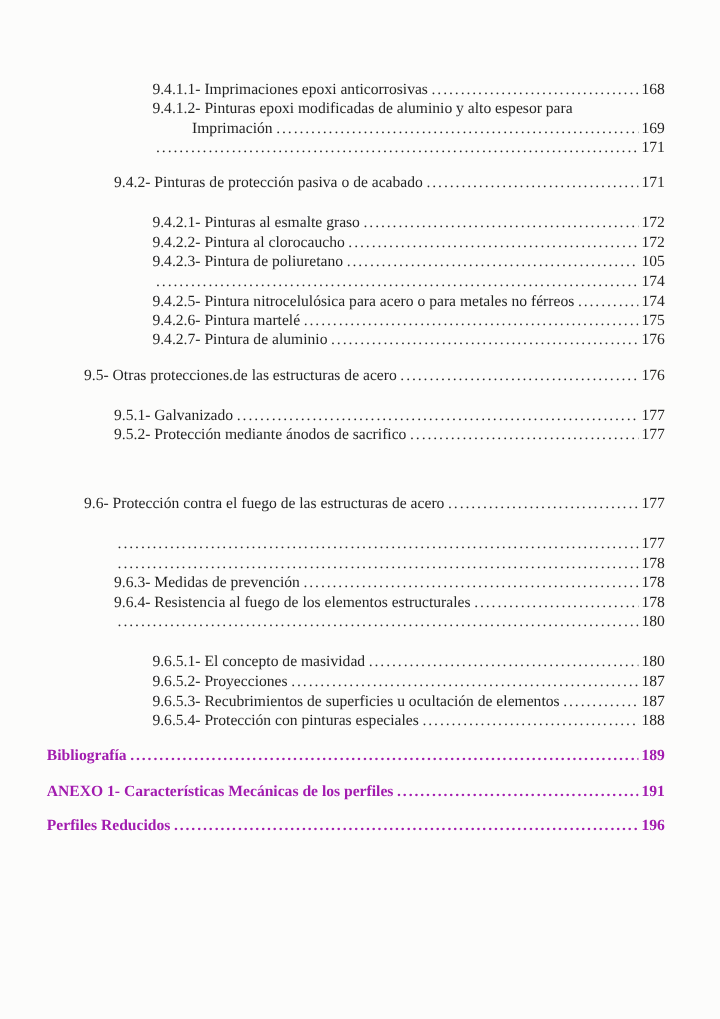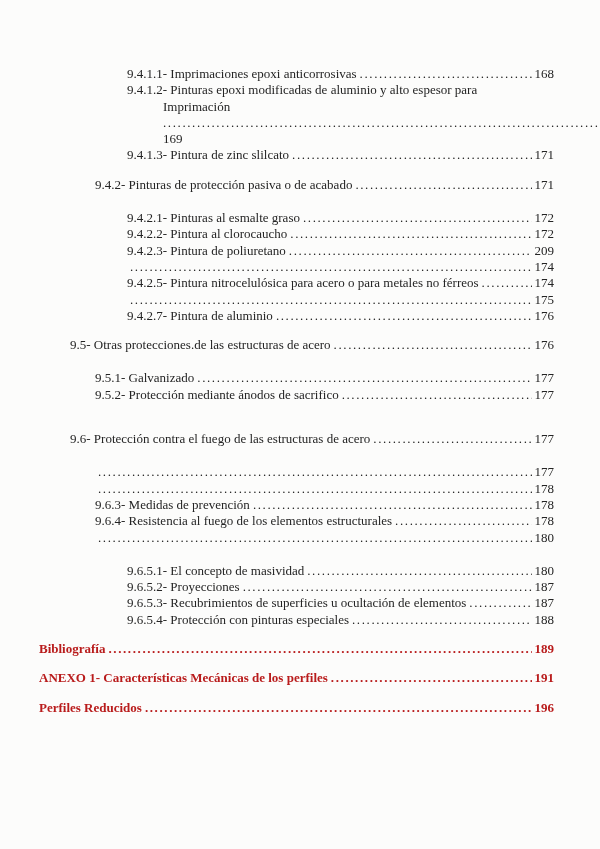--- a/index.html
+++ b/index.html
@@ -26,26 +26,26 @@
     align-items: baseline;
     font-size: 13px;
     line-height: 16.3px;
     white-space: nowrap;
   }
   
   .lvl-0 { padding-left: 0; }
   .lvl-1 { padding-left: 31px; }
   .lvl-2 { padding-left: 56px; }
   .lvl-3 { padding-left: 88px; }
-  .lvl-4 { padding-left: 121px; flex-direction: column; }
+  .lvl-4 { padding-left: 121px; }
   
   .sp-sm { margin-top: 13px; }
   .sp-md { margin-top: 17px; }
-  .sp-lg { margin-top: 28px; }
-  .bold { font-weight: bold; color: #b91c1c; }
+  .sp-lg { margin-top: 41px; }
+  .bold { font-weight: bold; color: #a21caf; }
   .toc-text { flex: 0 0 auto; }
   .toc-dots {
     flex: 1 1 auto;
     overflow: hidden;
     white-space: nowrap;
     margin: 0 3px 0 3px;
     min-width: 0;
   }
   .toc-dots::after {
     content: "..................................................................................................................................................................";
@@ -69,21 +69,20 @@
       <div class="toc-row lvl-3 no-leader">
     <span class="toc-text">9.4.1.2- Pinturas epoxi modificadas de aluminio y alto espesor para</span>
 
   </div>
       <div class="toc-row lvl-4">
     <span class="toc-text">Imprimación</span>
     <span class="toc-dots"></span>
     <span class="toc-page">169</span>
   </div>
       <div class="toc-row lvl-3">
-    <span class="toc-text">9.4.1.3- Pintura de zinc slilcato</span>
     <span class="toc-dots"></span>
     <span class="toc-page">171</span>
   </div>
       <div class="toc-row lvl-2 sp-sm">
     <span class="toc-text">9.4.2- Pinturas de protección pasiva o de acabado</span>
     <span class="toc-dots"></span>
     <span class="toc-page">171</span>
   </div>
       <div class="toc-row lvl-3 sp-md">
     <span class="toc-text">9.4.2.1- Pinturas al esmalte graso</span>
@@ -91,32 +90,33 @@
     <span class="toc-page">172</span>
   </div>
       <div class="toc-row lvl-3">
     <span class="toc-text">9.4.2.2- Pintura al clorocaucho</span>
     <span class="toc-dots"></span>
     <span class="toc-page">172</span>
   </div>
       <div class="toc-row lvl-3">
     <span class="toc-text">9.4.2.3- Pintura de poliuretano</span>
     <span class="toc-dots"></span>
-    <span class="toc-page">209</span>
+    <span class="toc-page">105</span>
   </div>
       <div class="toc-row lvl-3">
     <span class="toc-dots"></span>
     <span class="toc-page">174</span>
   </div>
       <div class="toc-row lvl-3">
     <span class="toc-text">9.4.2.5- Pintura nitrocelulósica para acero o para metales no férreos</span>
     <span class="toc-dots"></span>
     <span class="toc-page">174</span>
   </div>
       <div class="toc-row lvl-3">
+    <span class="toc-text">9.4.2.6- Pintura martelé</span>
     <span class="toc-dots"></span>
     <span class="toc-page">175</span>
   </div>
       <div class="toc-row lvl-3">
     <span class="toc-text">9.4.2.7- Pintura de aluminio</span>
     <span class="toc-dots"></span>
     <span class="toc-page">176</span>
   </div>
       <div class="toc-row lvl-1 sp-sm">
     <span class="toc-text">9.5- Otras protecciones.de las estructuras de acero</span>

